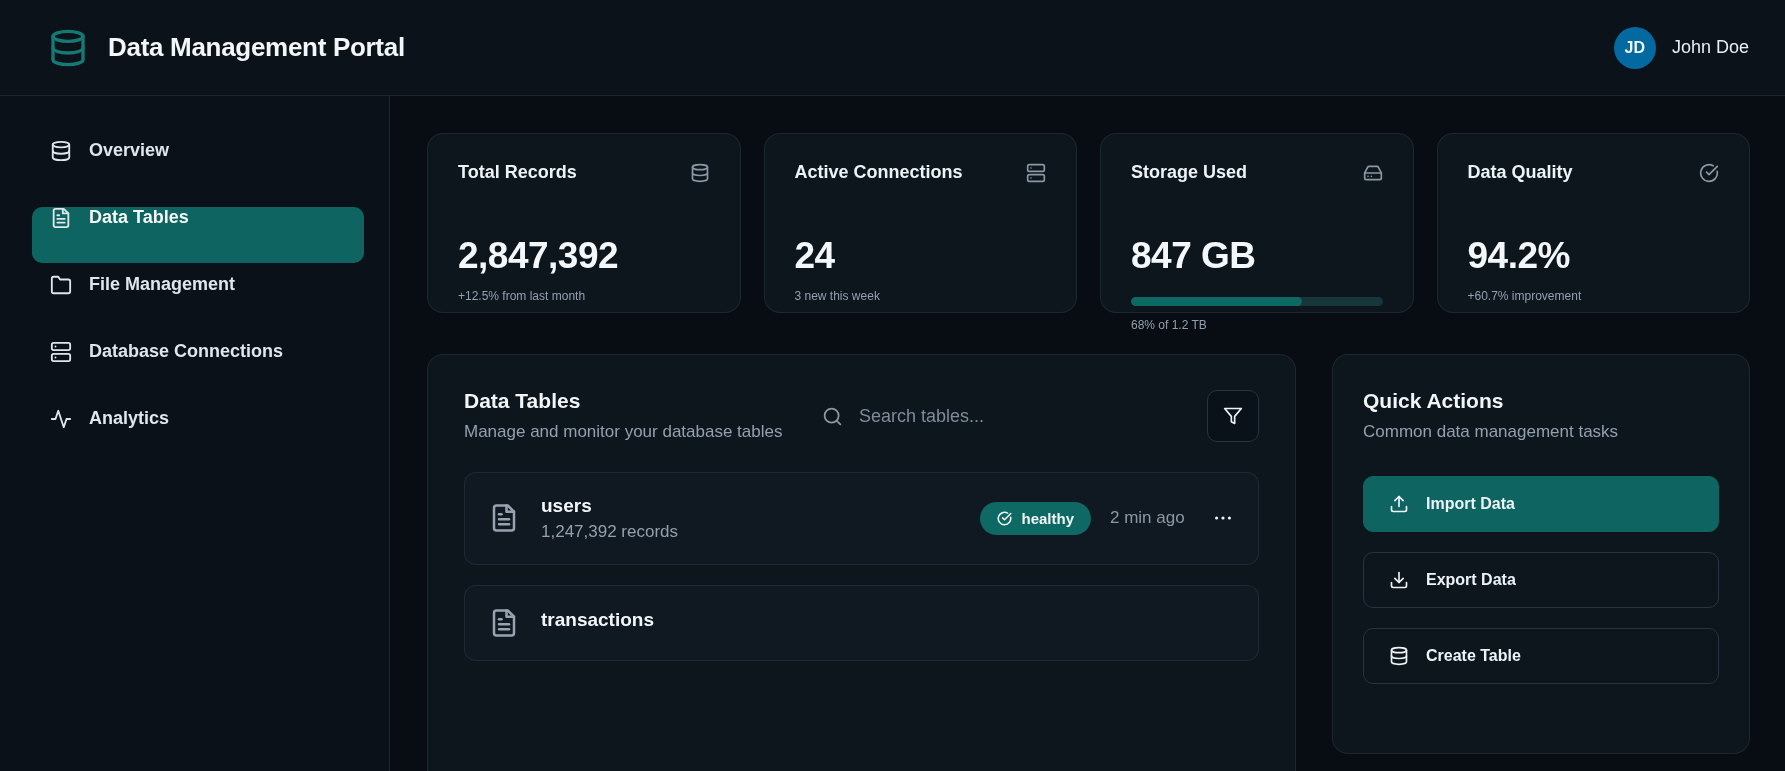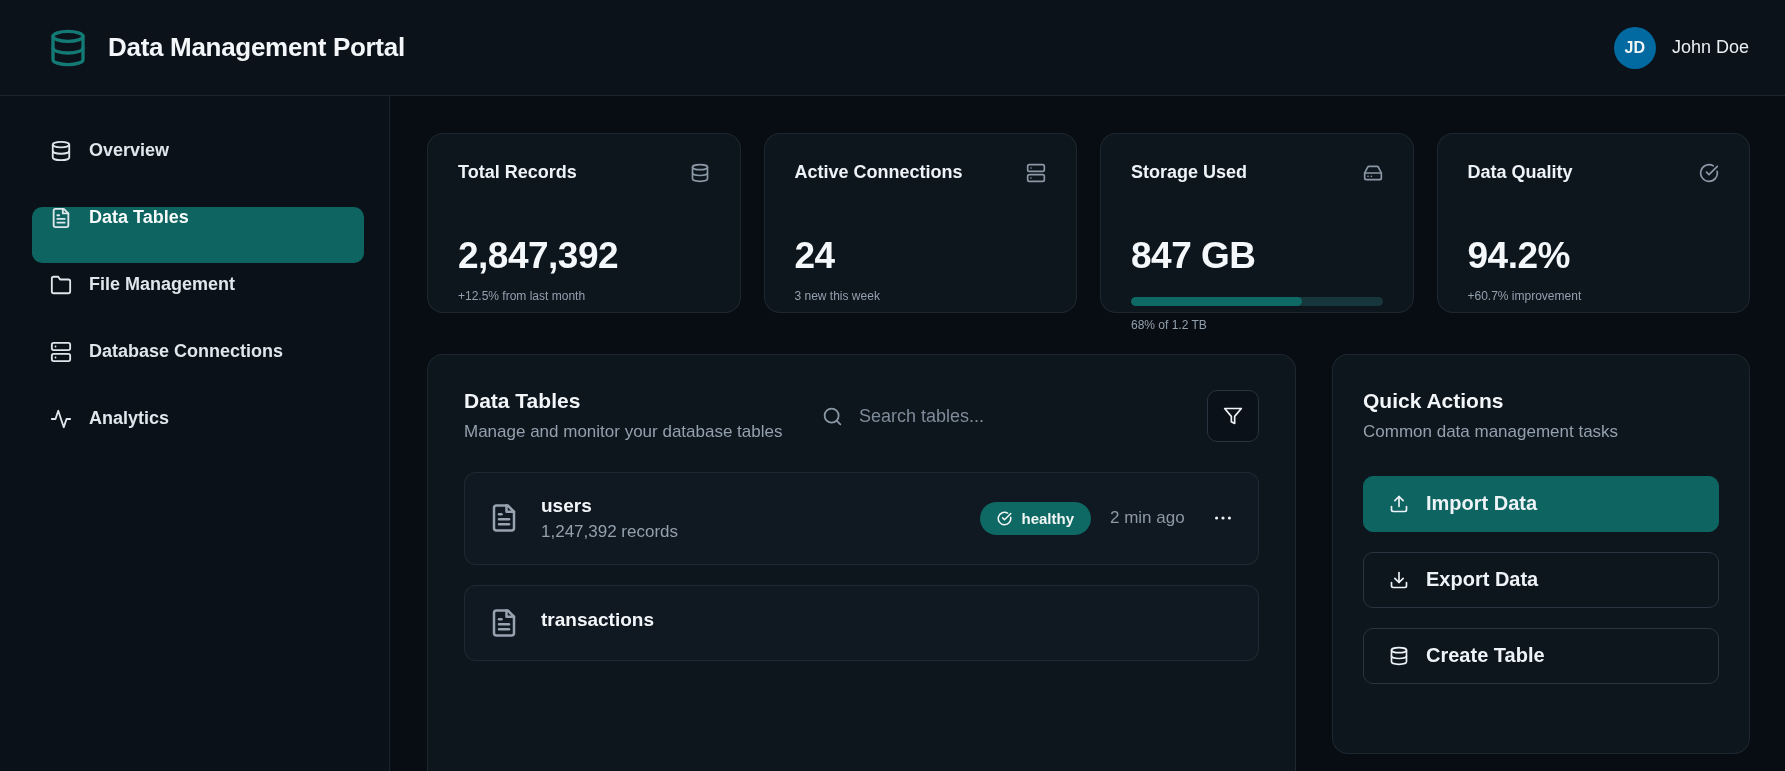--- a/index.html
+++ b/index.html
@@ -128,21 +128,21 @@
   .row-more { margin-left: 12px; color: #eef3f7; cursor: pointer; display: flex; }
 
   
   .actions { margin-top: 32px; }
   .action-btn {
     width: 100%; height: 56px; border-radius: 10px;
     display: flex; align-items: center; gap: 17px;
     padding: 0 25px; margin-bottom: 20px;
     background: transparent; border: 1px solid #28343f;
     font-family: "Liberation Sans", sans-serif;
-    font-size: 20px; font-weight: 600; color: #eef3f7;
+    font-size: 16px; font-weight: 600; color: #eef3f7;
     cursor: pointer;
   }
   .action-btn.primary { background: #0e6460; border-color: #0e6460; font-weight: 700; }
 </style>
 </head>
 <body>
 
 <div class="app">
 
   <header class="header">

